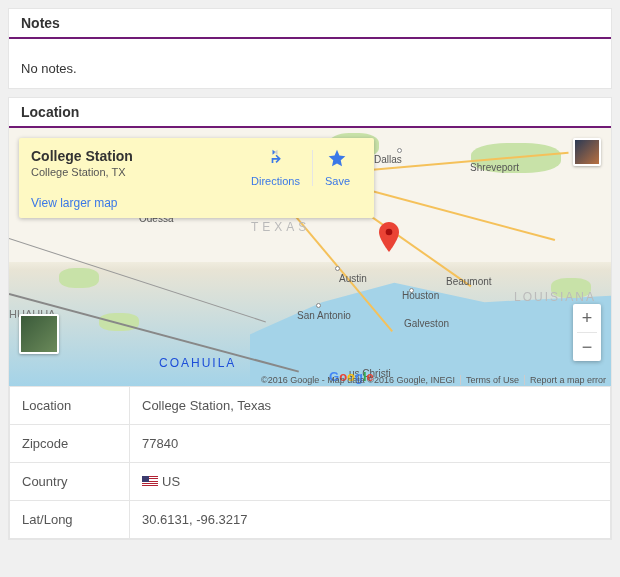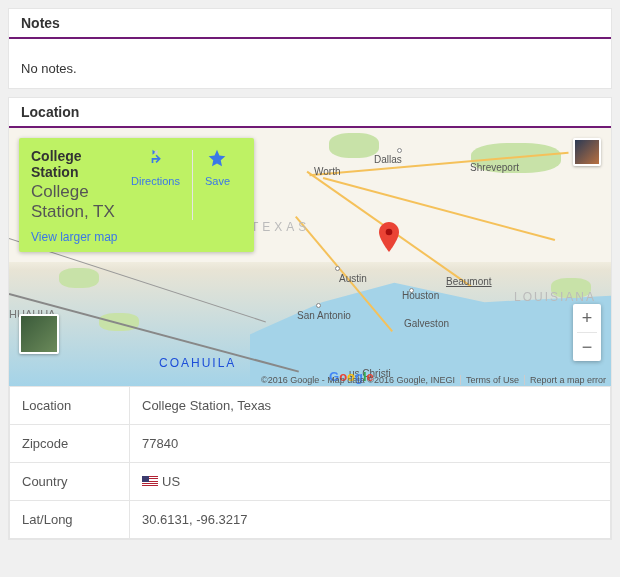--- a/index.html
+++ b/index.html
@@ -30,41 +30,41 @@
     .map-border { position: absolute; border-top: 1.5px solid #999; }
     .b1 { top: 110px; left: 0; width: 270px; transform: rotate(18deg); transform-origin: left; }
     .b2 { top: 165px; left: 0; width: 300px; transform: rotate(15deg); transform-origin: left; border-top: 2px solid #888; }
     .city-label { position: absolute; font-size: 10px; color: #555; }
     .cl-dallas { top: 26px; left: 365px; }
     .cl-ftworth { top: 38px; left: 305px; }
     .cl-shreveport { top: 34px; right: 92px; }
     .cl-austin { top: 145px; left: 330px; }
     .cl-sanantonio { top: 182px; left: 288px; }
     .cl-houston { top: 162px; left: 393px; }
-    .cl-beaumont { top: 148px; left: 437px; text-decoration: underline; }
+    .cl-beaumont { top: 148px; left: 437px; }
     .cl-galveston { top: 190px; left: 395px; }
     .cl-odessa { top: 85px; left: 130px; }
     .cl-corpus { top: 240px; left: 340px; }
     .cl-huahua { top: 180px; left: 0; color: #777; font-size: 11px; }
     .cl-coahuila { top: 228px; left: 150px; color: #1d4ed8; font-size: 12px; letter-spacing: 2px; }
     .region-label { position: absolute; color: #bbb; font-size: 12px; letter-spacing: 4px; }
     .rl-texas { top: 92px; left: 242px; }
     .rl-louisiana { top: 133px; right: 15px; letter-spacing: 2px; margin-top: 29px; }
     .city-dot { position: absolute; width: 5px; height: 5px; border-radius: 50%; border: 1px solid #888; background: #fff; }
     .cd-dallas { top: 20px; left: 388px; }
     .cd-austin { top: 138px; left: 326px; }
     .cd-sanantonio { top: 175px; left: 307px; }
     .cd-houston { top: 160px; left: 400px; }
     .map-pin { position: absolute; top: 94px; left: 370px; width: 20px; height: 30px; }
     .map-pin svg { width: 100%; height: 100%; }
-    .info-card { position: absolute; top: 10px; left: 10px; width: 235px; background: #bef264; border-radius: 2px; box-shadow: 0 1px 4px rgba(0,0,0,0.25); padding: 10px 12px 8px 12px; }
+    .info-card { position: absolute; top: 10px; left: 10px; width: 355px; background: #fef9c3; border-radius: 2px; box-shadow: 0 1px 4px rgba(0,0,0,0.25); padding: 10px 12px 8px 12px; }
     .info-card-top { display: flex; }
     .info-text { flex: 1; }
     .info-title { font-size: 14px; font-weight: bold; color: #333; }
-    .info-sub { font-size: 17px; color: #555; margin-top: 2px; }
+    .info-sub { font-size: 11px; color: #555; margin-top: 2px; }
     .info-actions { display: flex; }
     .info-action { text-align: center; padding: 0 12px; cursor: pointer; }
     .info-action .icon { display: block; margin: 0 auto 2px; }
     .info-action-label { font-size: 11px; color: #3b78e7; }
     .action-sep { width: 1px; background: #e5e5e5; margin: 2px 0; }
     .view-larger { display: inline-block; margin-top: 8px; font-size: 12px; color: #3b78e7; cursor: pointer; }
     .sat-thumb { position: absolute; top: 10px; right: 10px; width: 28px; height: 28px; background: linear-gradient(135deg, #2b3a55, #b87040); border: 2px solid #fff; border-radius: 2px; box-shadow: 0 1px 3px rgba(0,0,0,0.3); cursor: pointer; }
     .sat-thumb2 { position: absolute; bottom: 32px; left: 10px; width: 40px; height: 40px; background: linear-gradient(135deg, #3a5a3a, #6b8a5a); border: 2px solid #fff; border-radius: 2px; box-shadow: 0 1px 3px rgba(0,0,0,0.3); cursor: pointer; }
     .zoom-ctrl { position: absolute; bottom: 25px; right: 10px; width: 28px; background: #fff; border-radius: 2px; box-shadow: 0 1px 4px rgba(0,0,0,0.3); }
     .zoom-btn { width: 28px; height: 28px; display: flex; align-items: center; justify-content: center; font-size: 18px; color: #666; cursor: pointer; font-weight: 300; line-height: 1; }

